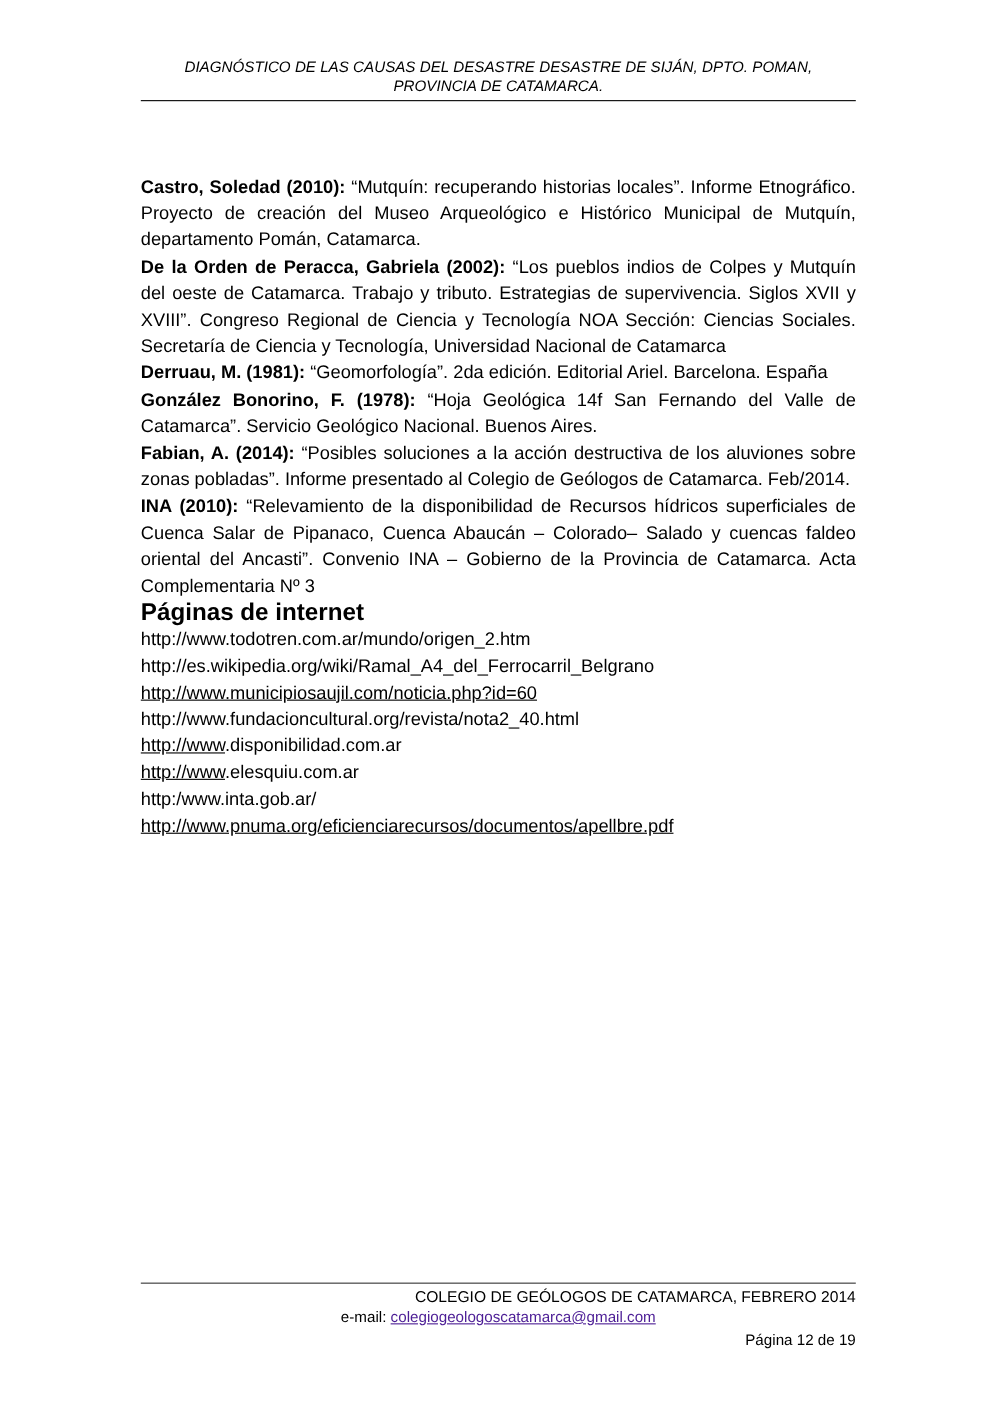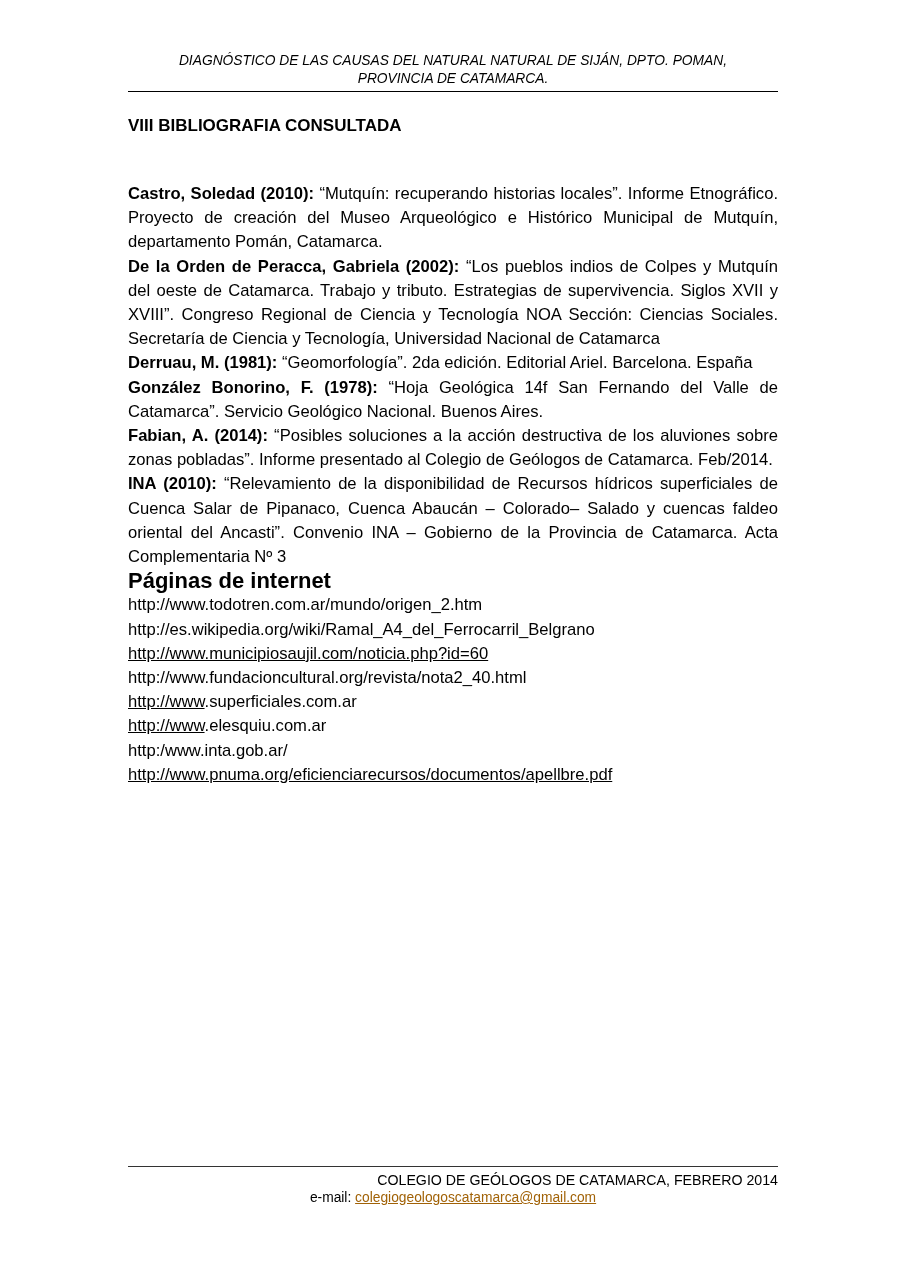--- a/index.html
+++ b/index.html
@@ -25,21 +25,21 @@
     line-height: 17.5px;
     padding-bottom: 4px;
     border-bottom: 1.4px solid #000000;
   }
   .title {
     font-size: 17px;
     font-weight: bold;
     margin: 24px 0 0 0;
     line-height: 20px;
   }
-  .bib-list { margin-top: 46px; }
+  .bib-list { margin-top: 66px; }
   .bib-entry {
     margin: 0;
     font-size: 16.6px;
     line-height: 24.2px;
     text-align: justify;
   }
   .internet-heading {
     font-weight: bold;
     font-size: 22px;
     line-height: 24.2px;
@@ -67,48 +67,48 @@
   .email-link { text-decoration: underline; cursor: pointer; }
   .footer-page-number { text-align: right; margin-top: 4px; }
 </style>
 </head>
 <body>
 
 <div class="page">
   <div class="content">
 
     <div class="page-header">
-      <div>DIAGNÓSTICO DE LAS CAUSAS DEL NATURAL NATURAL DE SIJÁN,  DPTO. POMAN,</div>
+      <div>DIAGNÓSTICO DE LAS CAUSAS DEL DESASTRE DESASTRE DE SIJÁN,  DPTO. POMAN,</div>
       <div>PROVINCIA DE CATAMARCA.</div>
     </div>
 
-    <h1 class="title">VIII BIBLIOGRAFIA CONSULTADA</h1>
 
     <div class="bib-list" id="bib-list">
         <p class="bib-entry"><b>Castro, Soledad (2010):</b><span> “Mutquín: recuperando historias locales”. Informe Etnográfico. Proyecto de creación del Museo Arqueológico e Histórico Municipal de Mutquín, departamento Pomán, Catamarca.</span></p>
         <p class="bib-entry"><b>De la Orden de Peracca, Gabriela (2002):</b><span> “Los pueblos indios de Colpes y Mutquín del oeste de Catamarca. Trabajo y tributo. Estrategias de supervivencia. Siglos XVII y XVIII”. Congreso Regional de Ciencia y Tecnología NOA Sección: Ciencias Sociales. Secretaría de Ciencia y Tecnología, Universidad Nacional de Catamarca</span></p>
         <p class="bib-entry"><b>Derruau, M. (1981):</b><span> “Geomorfología”. 2da edición. Editorial Ariel. Barcelona. España</span></p>
         <p class="bib-entry"><b>González Bonorino, F. (1978):</b><span> “Hoja Geológica 14f San Fernando del Valle de Catamarca”. Servicio Geológico Nacional. Buenos Aires.</span></p>
         <p class="bib-entry"><b>Fabian, A. (2014):</b><span> “Posibles soluciones a la acción destructiva de los aluviones sobre zonas pobladas”. Informe presentado al Colegio de Geólogos de Catamarca. Feb/2014.</span></p>
         <p class="bib-entry"><b>INA (2010):</b><span> “Relevamiento de la disponibilidad de Recursos hídricos superficiales de Cuenca Salar de Pipanaco, Cuenca Abaucán – Colorado– Salado y cuencas faldeo oriental del Ancasti”. Convenio INA – Gobierno de la Provincia de Catamarca. Acta Complementaria Nº 3</span></p>
       </div>
 
     <div class="internet-heading">Páginas de internet</div>
 
     <div id="links-list">
         <div class="url-line"><span>http://www.todotren.com.ar/mundo/origen_2.htm</span></div>
         <div class="url-line"><span>http://es.wikipedia.org/wiki/Ramal_A4_del_Ferrocarril_Belgrano</span></div>
         <div class="url-line"><span class="u">http://www.municipiosaujil.com/noticia.php?id=60</span></div>
         <div class="url-line"><span>http://www.fundacioncultural.org/revista/nota2_40.html</span></div>
-        <div class="url-line"><span class="u">http://www</span><span>.superficiales.com.ar</span></div>
+        <div class="url-line"><span class="u">http://www</span><span>.disponibilidad.com.ar</span></div>
         <div class="url-line"><span class="u">http://www</span><span>.elesquiu.com.ar</span></div>
         <div class="url-line"><span>http:/www.inta.gob.ar/</span></div>
         <div class="url-line"><span class="u">http://www.pnuma.org/eficienciarecursos/documentos/apellbre.pdf</span></div>
       </div>
 
   </div>
 
   <div class="footer">
     <div class="footer-rule"></div>
     <div class="footer-line1">COLEGIO DE GEÓLOGOS DE CATAMARCA, FEBRERO 2014</div>
-    <div class="footer-line2"><span>e-mail: </span><a class="email-link" id="email-link" style="color: #a16207; margin-top: 48px;">colegiogeologoscatamarca@gmail.com</a></div>
+    <div class="footer-line2"><span>e-mail: </span><a class="email-link" id="email-link" style="color: #4c1d95; margin-top: 48px;">colegiogeologoscatamarca@gmail.com</a></div>
+    <div class="footer-page-number">Página 12 de 19</div>
   </div>
 </div>
 
 </body></html>

